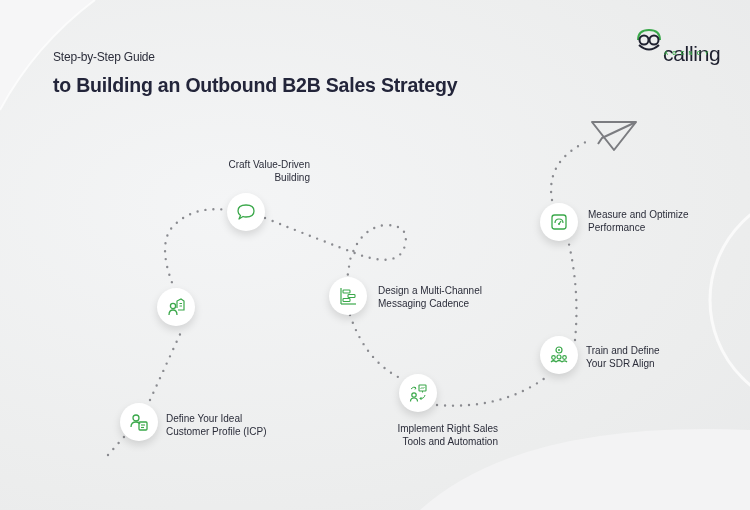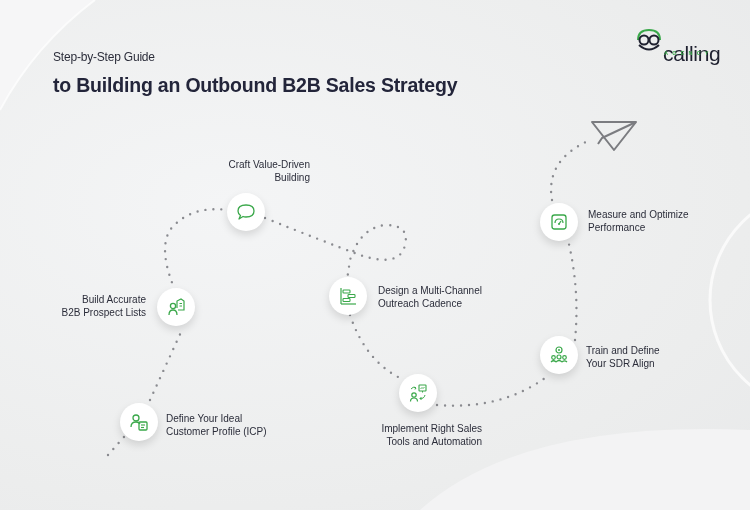--- a/index.html
+++ b/index.html
@@ -88,24 +88,20 @@
 
   <div class="node" style="left:157px;top:288px;">
     <svg viewBox="0 0 20 20">
       <circle cx="7" cy="9" r="2.6" fill="none" stroke="#3aa84a" stroke-width="1.3"></circle>
       <path d="M3 18 Q3 13 7 13 Q11 13 11 18" fill="none" stroke="#3aa84a" stroke-width="1.3"></path>
       <path d="M11 11 L11 4 L15 2 L18 4 L18 13 L12 13" fill="none" stroke="#3aa84a" stroke-width="1.2"></path>
       <line x1="13.5" y1="6.5" x2="16" y2="6.5" stroke="#3aa84a" stroke-width="1"></line>
       <line x1="13.5" y1="9" x2="16" y2="9" stroke="#3aa84a" stroke-width="1"></line>
     </svg>
   </div>
-  <div class="label right" style="left:42px;top:293px;width:104px;">
-    <div>Build Accurate</div>
-    <div>B2B Prospect Lists</div>
-  </div>
 
   <div class="node" style="left:227px;top:193px;">
     <svg viewBox="0 0 20 20">
       <path d="M10 3 Q18 3 18 9 Q18 15 10 15 Q8 15 7 14.5 L3 17 L4.5 13.5 Q2 12 2 9 Q2 3 10 3 Z" fill="none" stroke="#3aa84a" stroke-width="1.3" stroke-linejoin="round"></path>
     </svg>
   </div>
   <div class="label center" style="left:180px;top:158px;width:130px;">
     <div>Craft Value-Driven</div>
     <div>Building</div>
   </div>
@@ -114,35 +110,35 @@
     <svg viewBox="0 0 20 20">
       <line x1="3" y1="2" x2="3" y2="18" stroke="#3aa84a" stroke-width="1.2"></line>
       <line x1="3" y1="18" x2="18" y2="18" stroke="#3aa84a" stroke-width="1.2"></line>
       <rect x="5" y="4" width="7" height="3" rx="0.8" fill="none" stroke="#3aa84a" stroke-width="1.1"></rect>
       <rect x="10" y="8.5" width="7" height="3" rx="0.8" fill="none" stroke="#3aa84a" stroke-width="1.1"></rect>
       <rect x="5" y="12.5" width="7" height="3" rx="0.8" fill="none" stroke="#3aa84a" stroke-width="1.1"></rect>
     </svg>
   </div>
   <div class="label" style="left:378px;top:284px;">
     <div>Design a Multi-Channel</div>
-    <div>Outreach Cadence</div>
+    <div>Messaging Cadence</div>
   </div>
 
   <div class="node" style="left:399px;top:374px;">
     <svg viewBox="0 0 20 20">
       <rect x="11" y="2" width="7" height="6" rx="0.6" fill="none" stroke="#3aa84a" stroke-width="1.1"></rect>
       <path d="M12.5 6 L14 4.5 L15 5.5 L16.5 4" fill="none" stroke="#3aa84a" stroke-width="0.9"></path>
       <line x1="14.5" y1="8" x2="14.5" y2="9.5" stroke="#3aa84a" stroke-width="1"></line>
       <path d="M3 6 Q5 3 8 5 M6.5 4 L8 5 L7 6.5" fill="none" stroke="#3aa84a" stroke-width="1"></path>
       <circle cx="6" cy="12" r="2.2" fill="none" stroke="#3aa84a" stroke-width="1.2"></circle>
       <path d="M2.5 18.5 Q2.5 15 6 15 Q9.5 15 9.5 18.5" fill="none" stroke="#3aa84a" stroke-width="1.2"></path>
       <path d="M17 12 Q16 16 12 15.5 M13.5 14 L12 15.5 L13.5 17" fill="none" stroke="#3aa84a" stroke-width="1"></path>
     </svg>
   </div>
-  <div class="label center" style="left:352px;top:422px;width:130px;">
+  <div class="label center" style="left:368px;top:422px;width:130px;">
     <div>Implement Right Sales</div>
     <div>Tools and Automation</div>
   </div>
 
   <div class="node" style="left:540px;top:336px;">
     <svg viewBox="0 0 20 20">
       <circle cx="10" cy="5" r="3" fill="none" stroke="#3aa84a" stroke-width="1.2"></circle>
       <circle cx="10" cy="5" r="1" fill="#3aa84a"></circle>
       <circle cx="4.5" cy="12.5" r="1.8" fill="none" stroke="#3aa84a" stroke-width="1.2"></circle>
       <circle cx="10" cy="12" r="2" fill="none" stroke="#3aa84a" stroke-width="1.2"></circle>

